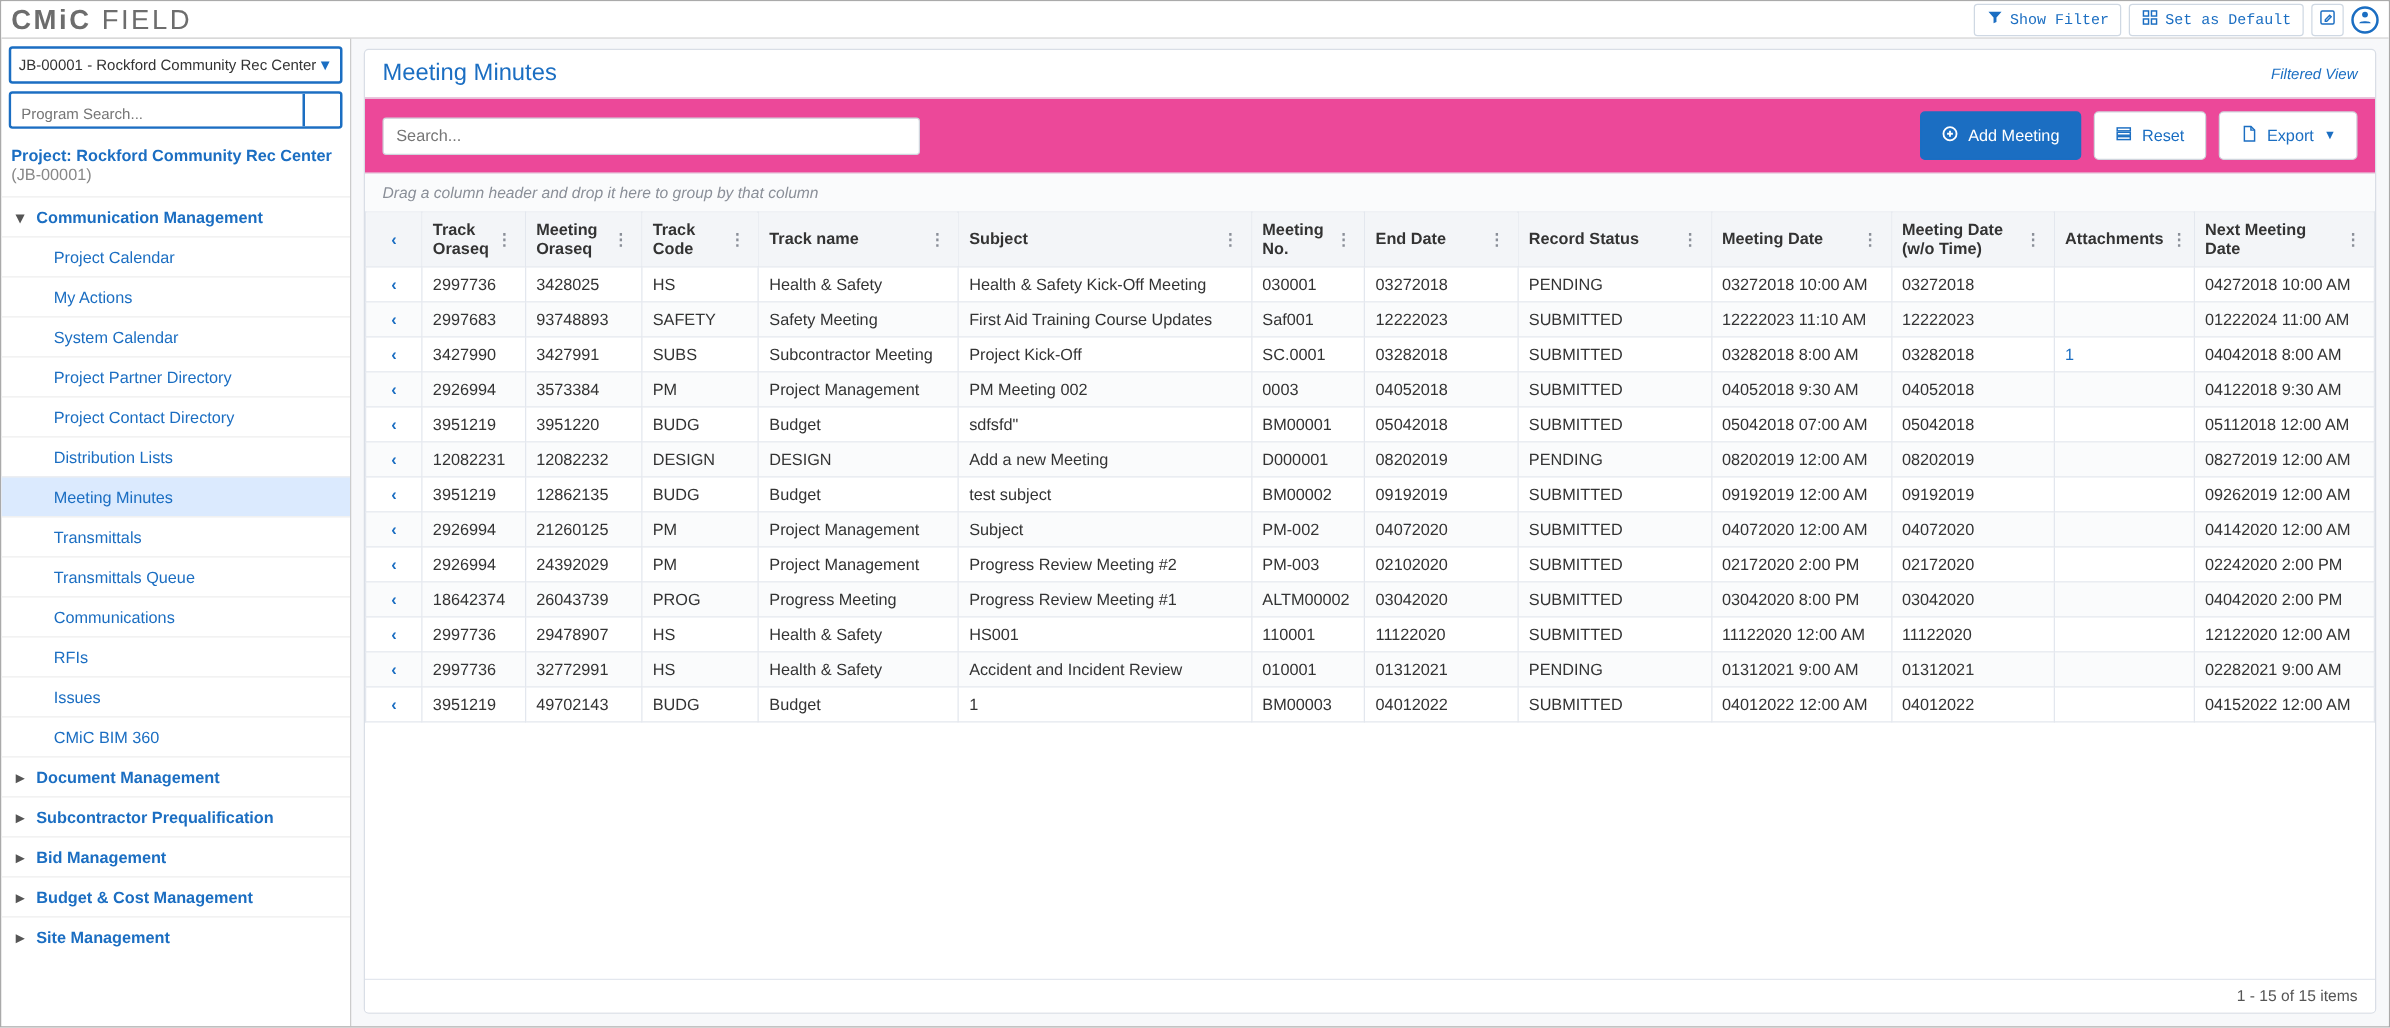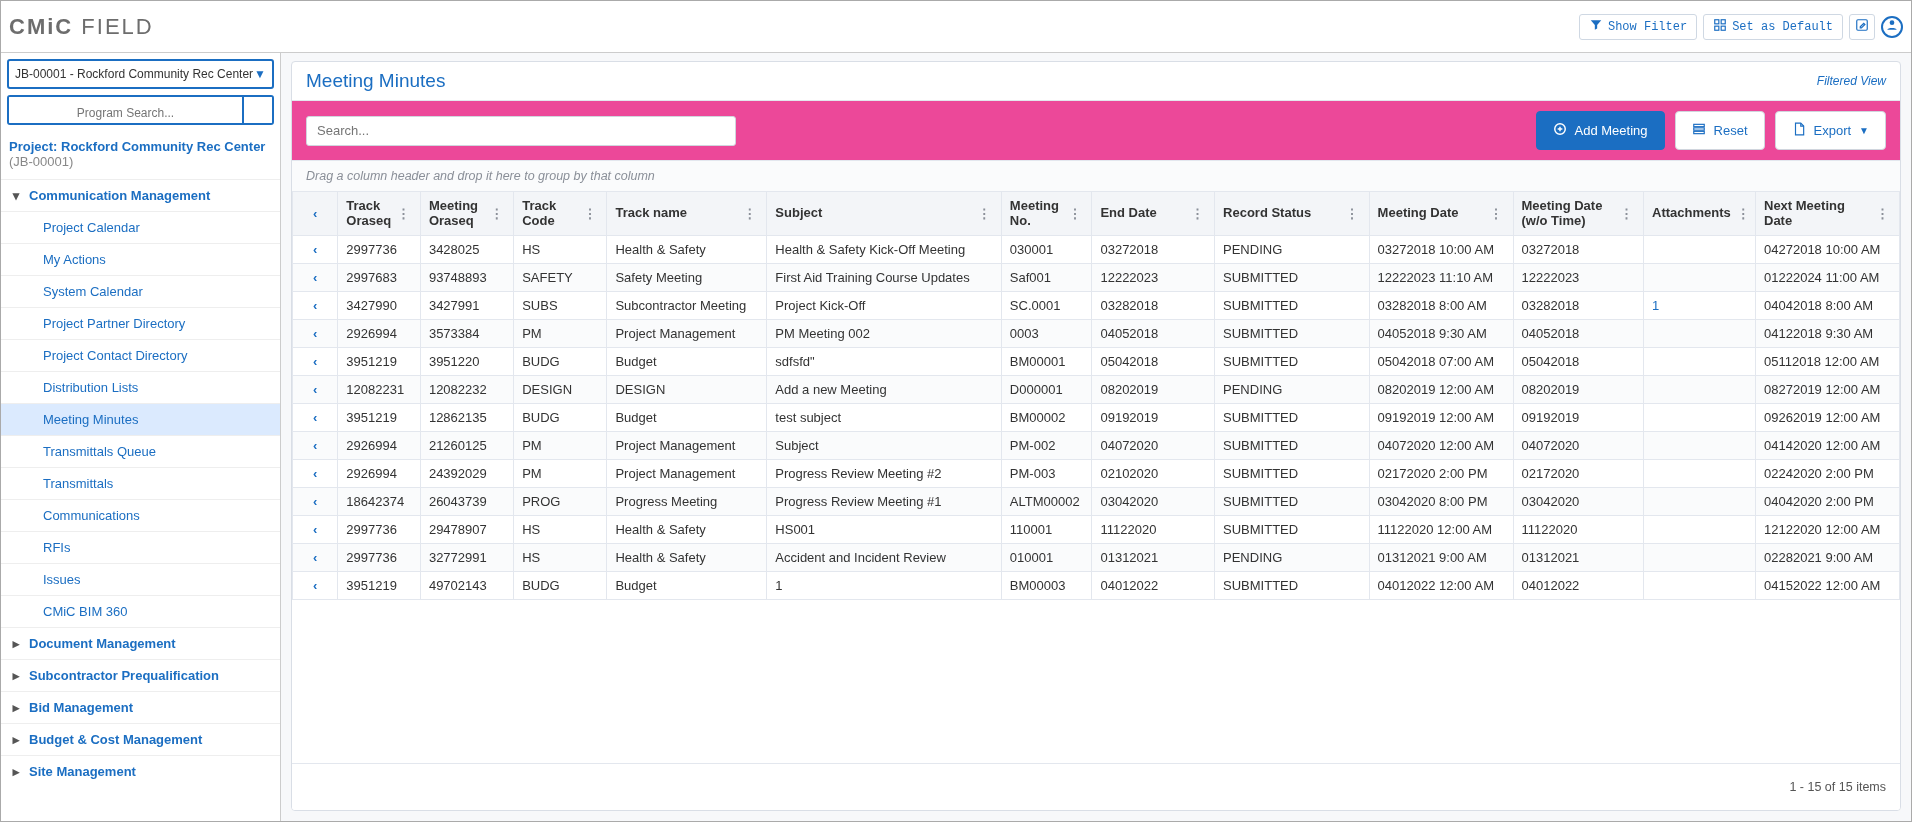--- a/index.html
+++ b/index.html
@@ -1,40 +1,40 @@
 <!DOCTYPE html>
 <html><head>
 <meta charset="utf-8">
 <style>
   * { box-sizing: border-box; margin: 0; padding: 0; }
   html, body { height: 100%; font-family: Arial, Helvetica, sans-serif; font-size: 13px; color: #333; background: #fff; }
   body { display: flex; flex-direction: column; overflow: hidden; border: 1px solid #aaa; }
   
-  .topbar { display: flex; align-items: center; height: 52px; border-bottom: 1px solid #ccc; padding: 0 8px; background: #fff; }
+  .topbar { display: flex; align-items: center; height: 30px; border-bottom: 1px solid #ccc; padding: 0 8px; background: #fff; }
   .brand { font-family: "Arial Narrow", Arial, sans-serif; font-size: 22px; letter-spacing: 2px; color: #6d6d6d; font-weight: 300; }
   .brand-bold { font-weight: 600; }
   .topbar-right { margin-left: auto; display: flex; gap: 6px; align-items: center; }
   .tb-btn { display: inline-flex; align-items: center; gap: 5px; border: 1px solid #cfd8e3; background: #fff; color: #1b6ec2; padding: 3px 9px; border-radius: 3px; cursor: pointer; font-size: 12px; height: 26px; font-family: Liberation Mono, monospace; }
   .tb-iconbtn { width: 26px; justify-content: center; padding: 0; }
   .tb-iconbtn svg, .tb-btn svg { width: 14px; height: 14px; }
   .user-circle { width: 22px; height: 22px; border-radius: 50%; border: 2px solid #1b6ec2; display: inline-flex; align-items: center; justify-content: center; color: #1b6ec2; cursor: pointer; }
   .user-circle svg { width: 14px; height: 14px; }
 
   .main { display: flex; flex: 1; min-height: 0; }
 
   
   .sidebar { width: 280px; border-right: 1px solid #ccc; display: flex; flex-direction: column; overflow-y: auto; position: relative; }
   .sidebar::-webkit-scrollbar { width: 14px; }
   .sidebar::-webkit-scrollbar-thumb { background: #c7c7c7; border-radius: 2px; }
   .sidebar::-webkit-scrollbar-button { background:#eee; height:14px; border:1px solid #ccc;}
   .sb-controls { padding: 6px; display: flex; flex-direction: column; gap: 6px; }
   .sb-select { height: 30px; border: 2px solid #1b6ec2; border-radius: 3px; display: flex; align-items: center; padding: 0 6px; color: #333; font-size: 12px; cursor: pointer; justify-content: space-between; background:#fff;}
   .sb-select .caret { color:#1b6ec2; font-size:12px;}
   .sb-searchrow { display:flex; gap:0; border:2px solid #1b6ec2; border-radius:3px; height:30px; overflow:hidden; }
-  .sb-searchrow input { flex:1; border:none; outline:none; padding:16px 8px; font-size:12px;text-align:center; }
+  .sb-searchrow input { flex:1; border:none; outline:none; padding:16px 8px; font-size:12px; }
   .sb-searchrow .gearbtn { width:30px; background:#fff; border:none; border-left:2px solid #1b6ec2; color:#1b6ec2; cursor:pointer; display:flex; align-items:center; justify-content:center;}
   .sb-projectline { padding: 8px 8px 10px 8px; font-size: 13px; color:#1b6ec2; font-weight:bold; }
   .sb-projectline .muted { color:#888; font-weight:normal; }
   .sb-section, .sb-item { display:flex; align-items:center; padding: 8px 8px 8px 10px; border-top:1px solid #eee; cursor:pointer; color:#1b6ec2; font-size:13px; }
   .sb-section { font-weight:bold; gap:8px; }
   .sb-section .tri { width:10px; display:inline-flex; justify-content:center; color:#555;}
   .sb-item { padding-left:42px; font-weight:normal; }
   .sb-item.selected { background:#dbeafe; }
 
   
@@ -64,21 +64,21 @@
   table.grid th, table.grid td { border:1px solid #e3e7ee; padding:6px 8px; font-size:13px; text-align:left; overflow:hidden; text-overflow:ellipsis; white-space:nowrap;}
   table.grid thead th { background:#f3f5f8; position:sticky; top:0; z-index:2; font-weight:bold; color:#333; height:44px; }
   table.grid thead th .th-inner { display:flex; align-items:center; justify-content:space-between; gap:4px; height:100%;}
   table.grid thead th .th-inner .lbl { line-height:1.15; white-space:normal; }
   .col-menu { color:#8a8f98; cursor:pointer; padding:0 2px; font-weight:bold; }
   .expander-col { width:34px; text-align:center !important; }
   .expander-col .chev { color:#1b6ec2; cursor:pointer; font-weight:bold; }
   tbody tr:nth-child(odd) td { background:#fff; }
   tbody tr:nth-child(even) td { background:#fafbfc; }
   td.link { color:#1b6ec2; text-align:right; }
-  .grid-footer { border-top:1px solid #e3e7ee; padding:16px 14px; text-align:right; color:#555; font-size:12.5px; background:#fff;}
+  .grid-footer { border-top:1px solid #e3e7ee; padding:6px 14px; text-align:right; color:#555; font-size:12.5px; background:#fff;}
 </style>
 </head>
 <body>
 
 <div class="topbar">
   <div class="brand">
     <span class="brand-bold">CMiC</span><span> FIELD</span>
   </div>
   <div class="topbar-right">
     <button class="tb-btn">
@@ -151,24 +151,24 @@
         <div class="sb-item">
           <span>Project Contact Directory</span>
         </div>
         <div class="sb-item">
           <span>Distribution Lists</span>
         </div>
         <div class="sb-item selected">
           <span>Meeting Minutes</span>
         </div>
         <div class="sb-item">
+          <span>Transmittals</span>
+        </div>
+        <div class="sb-item">
           <span>Transmittals Queue</span>
-        </div>
-        <div class="sb-item">
-          <span>Transmittals</span>
         </div>
         <div class="sb-item">
           <span>Communications</span>
         </div>
         <div class="sb-item">
           <span>RFIs</span>
         </div>
         <div class="sb-item">
           <span>Issues</span>
         </div>

